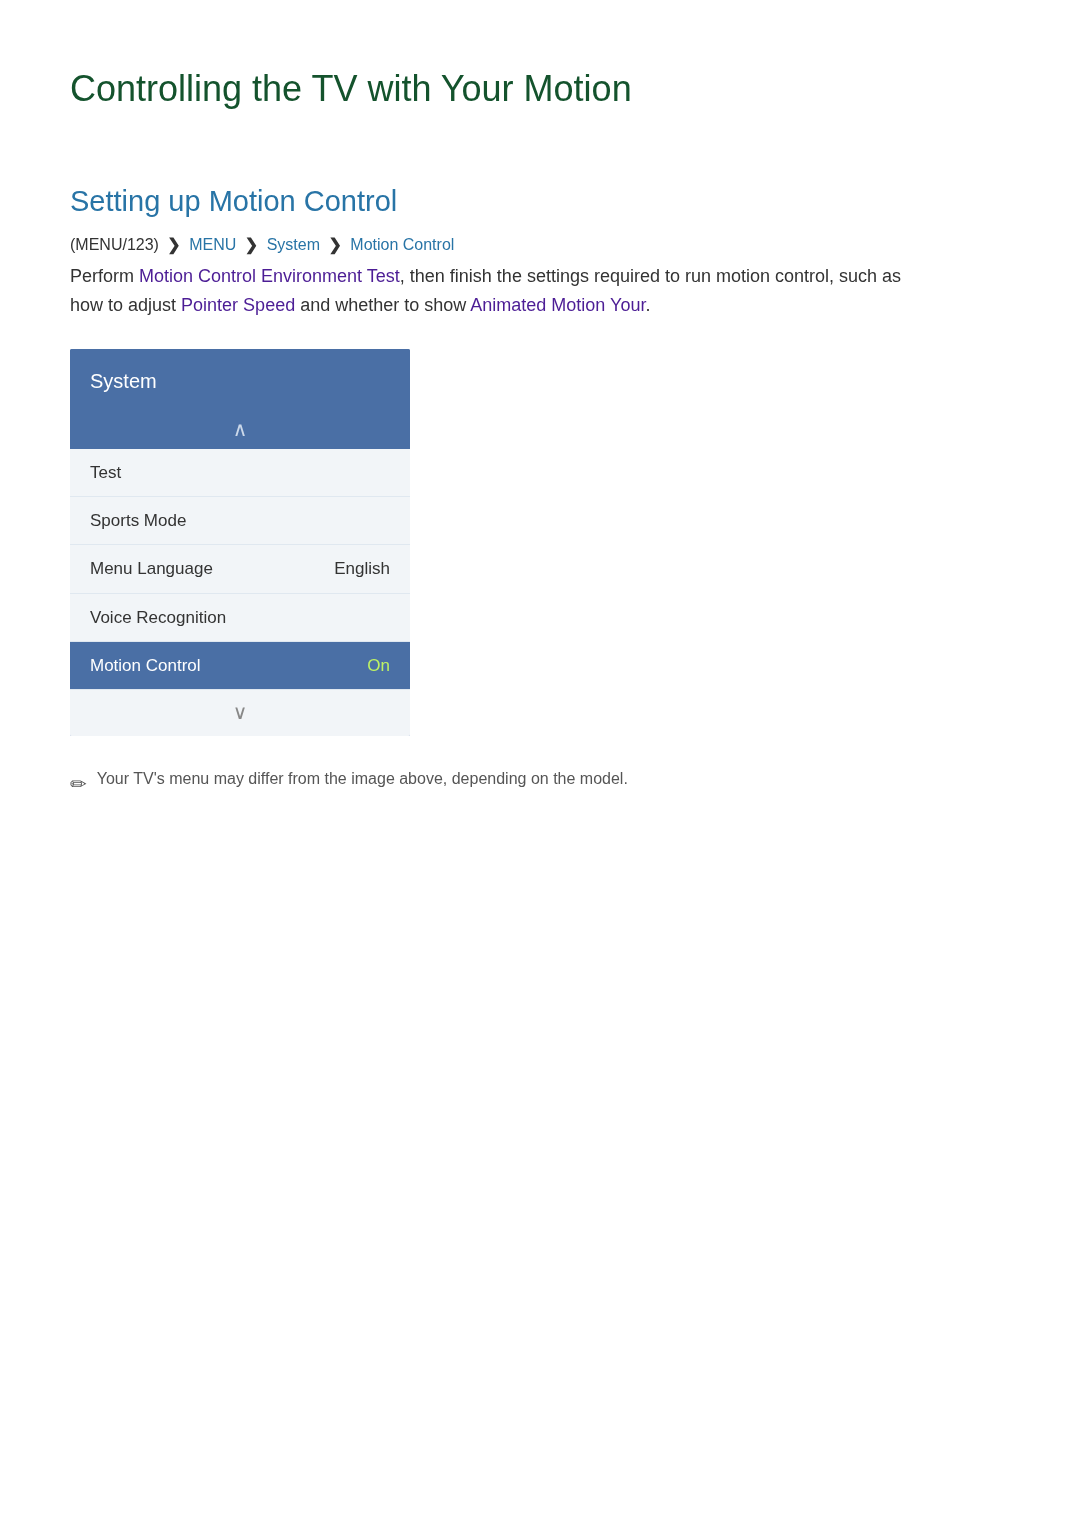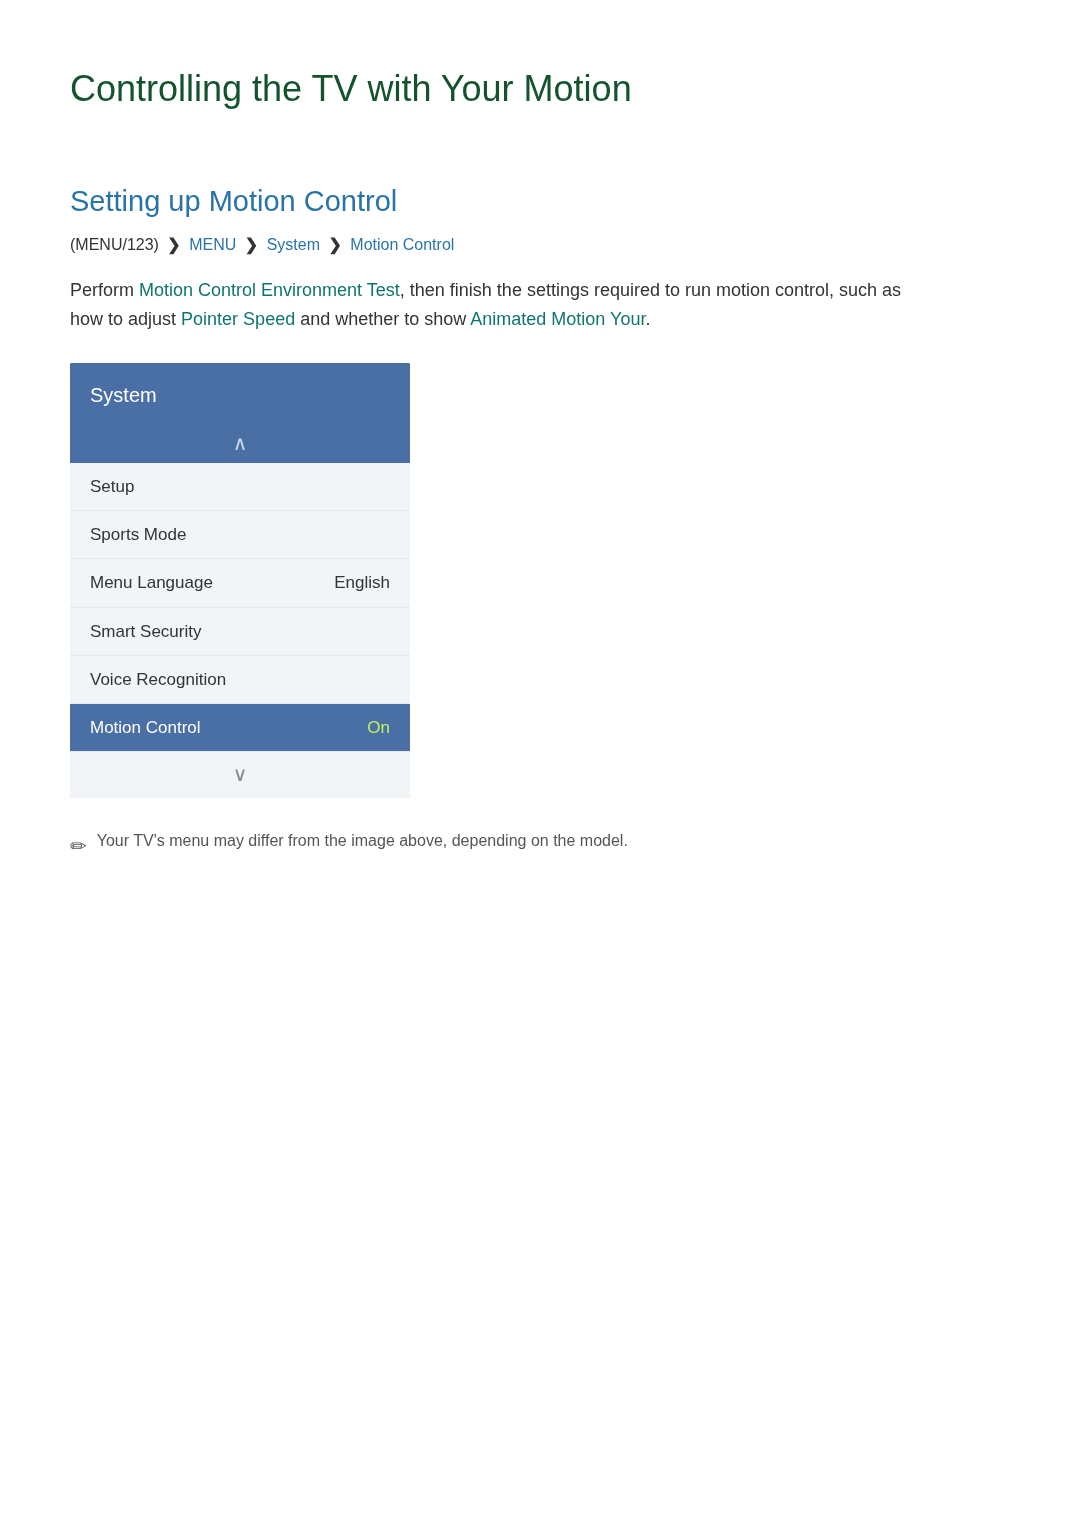--- a/index.html
+++ b/index.html
@@ -29,21 +29,21 @@
 
     .section-title {
       font-size: 29px;
       font-weight: 500;
       color: #2874a6;
       margin-bottom: 8px;
     }
 
     .breadcrumb {
       font-size: 16px;
-      margin-bottom: 18px;
+      margin-bottom: 4px;
       color: #333;
     }
 
     .breadcrumb .paren-text {
       color: #333;
     }
 
     .breadcrumb .link {
       color: #2874a6;
     }
@@ -56,21 +56,21 @@
 
     .description {
       font-size: 18px;
       color: #333;
       margin-bottom: 28px;
       line-height: 1.65;
       max-width: 860px;
     }
 
     .description .link {
-      color: #0f766e;
+      color: #4c1d95;
     }
 
     .menu-box {
       background: #4a6fa5;
       color: #fff;
       width: 340px;
       border-radius: 2px;
       padding: 0;
       margin-bottom: 30px;
       overflow: hidden;
@@ -186,34 +186,30 @@
   Perform <span class="link">Motion Control Environment Test</span>, then finish the settings required to run motion control, such as how to adjust <span class="link">Pointer Speed</span> and whether to show <span class="link">Animated Motion Your</span>.
 </p>
 
 <div class="menu-box">
   <div class="menu-box-header">System</div>
   <div class="menu-arrow-up">
     <span>∧</span>
   </div>
   <div class="menu-items">
     <div class="menu-item">
-      <span class="item-label">Setup</span>
+      <span class="item-label">Test</span>
       <span class="item-value"></span>
     </div>
     <div class="menu-item">
       <span class="item-label">Sports Mode</span>
       <span class="item-value"></span>
     </div>
     <div class="menu-item">
       <span class="item-label">Menu Language</span>
       <span class="item-value">English</span>
-    </div>
-    <div class="menu-item">
-      <span class="item-label">Smart Security</span>
-      <span class="item-value"></span>
     </div>
     <div class="menu-item">
       <span class="item-label">Voice Recognition</span>
       <span class="item-value"></span>
     </div>
     <div class="menu-item highlighted">
       <span class="item-label">Motion Control</span>
       <span class="item-value">On</span>
     </div>
     <div class="menu-arrow-down">

